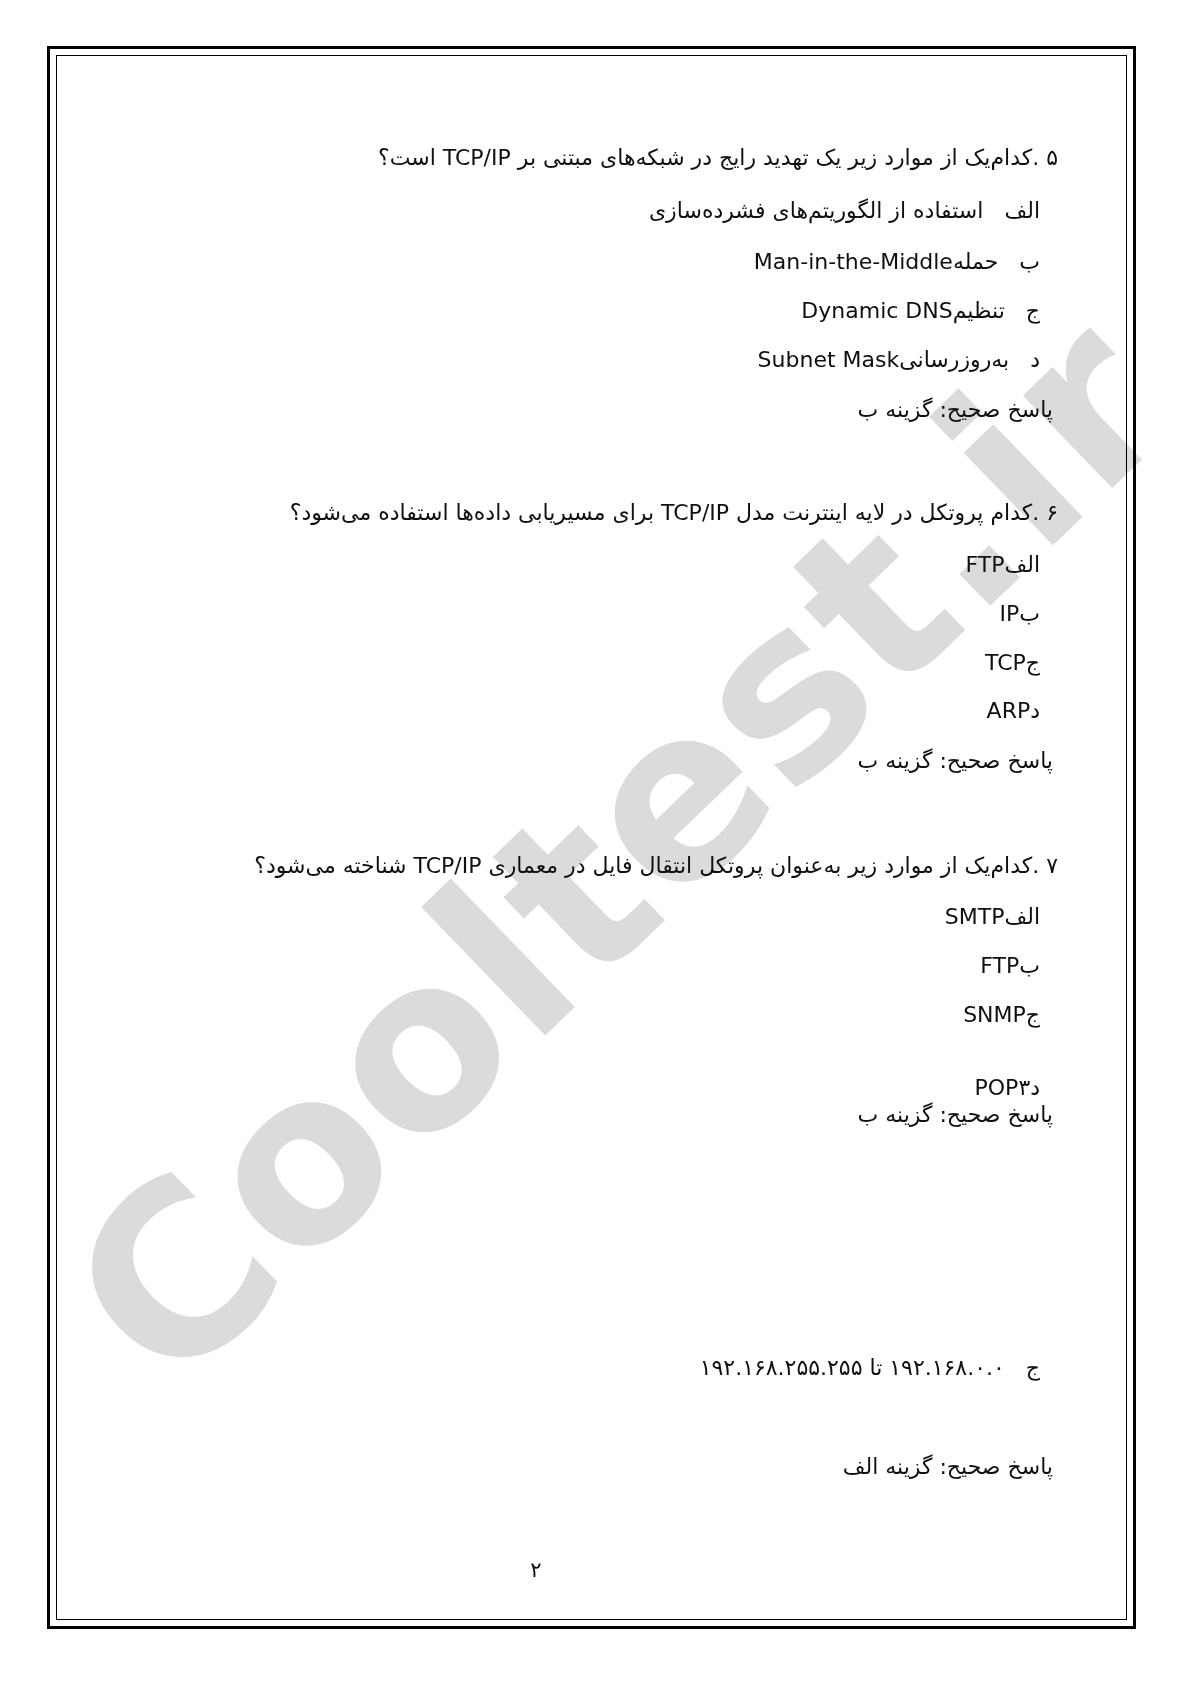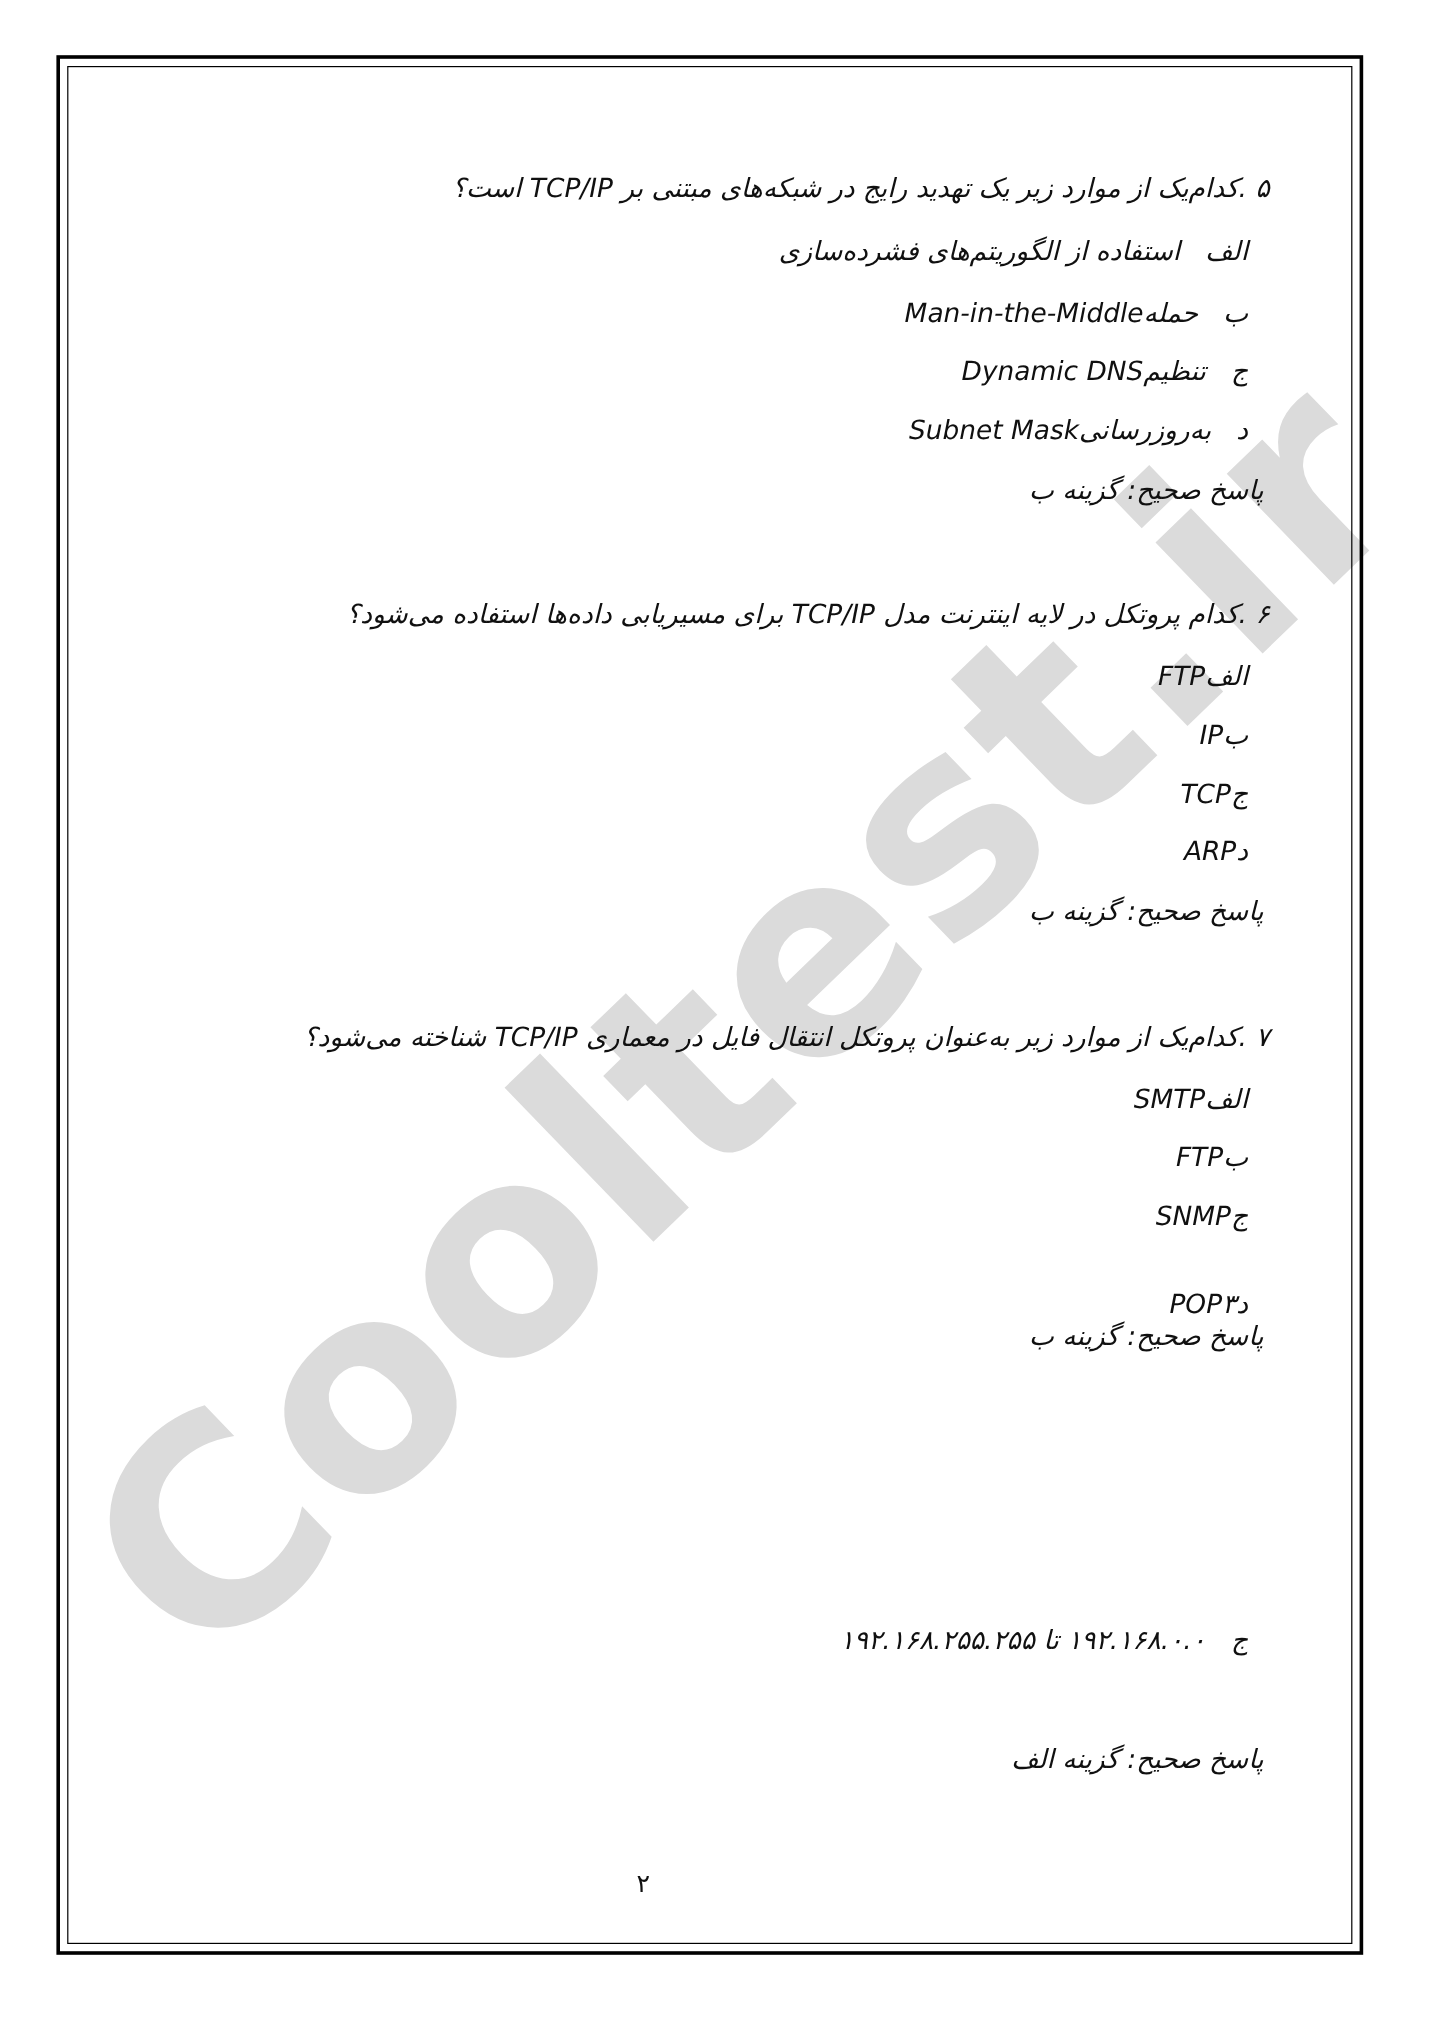--- a/index.html
+++ b/index.html
@@ -54,21 +54,20 @@
   }
   
   .line {
     position: absolute;
     direction: rtl;
     text-align: center;
     white-space: pre-wrap;
     font-size: 22px;
     line-height: 30px;
     z-index: 2;
-    font-style: italic;
   }
   .q   { right: 133px; }
   .opt { right: 151px; }
   .ans { right: 138px; }
   .page-number {
     position: absolute;
     top: 1558px;
     left: 516px;
     width: 40px;
     text-align: center;

